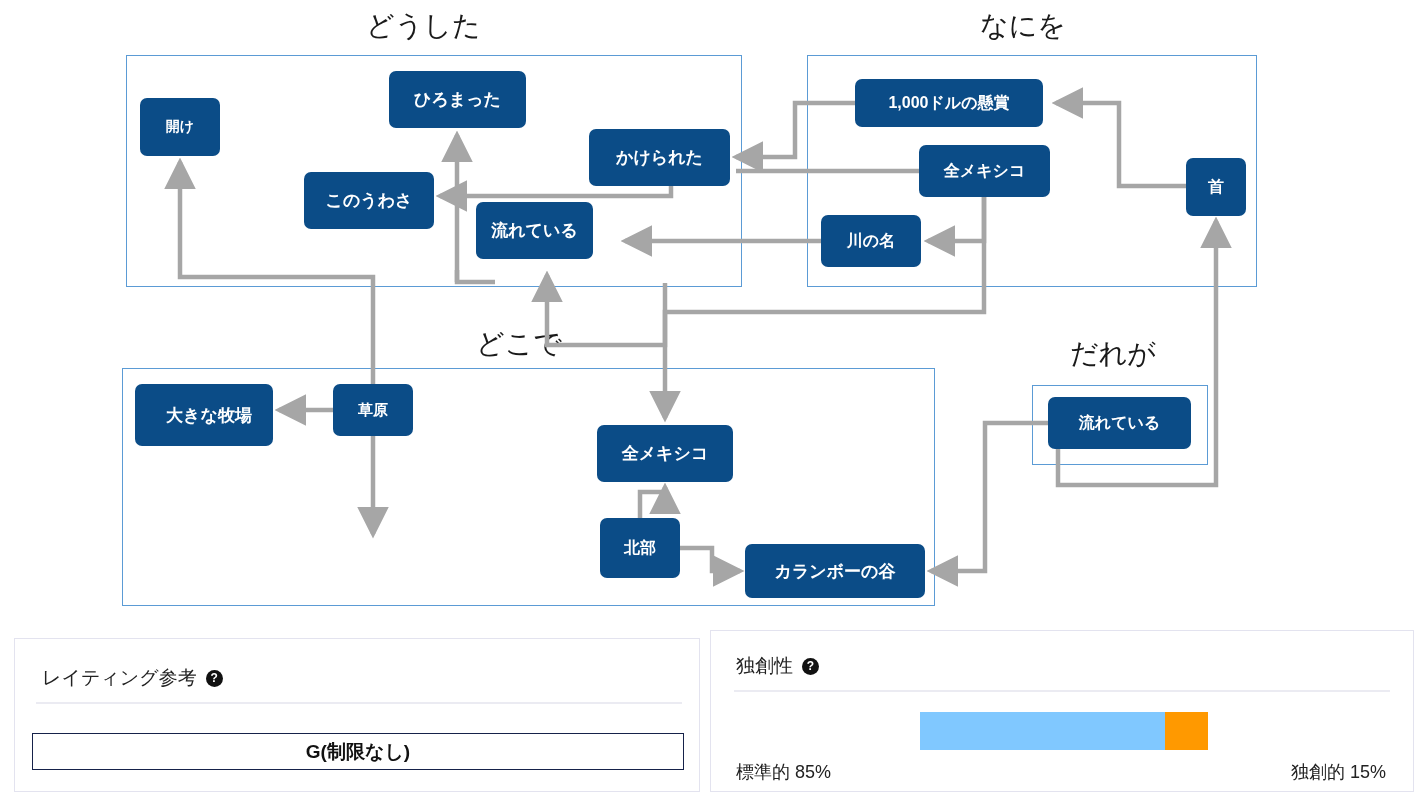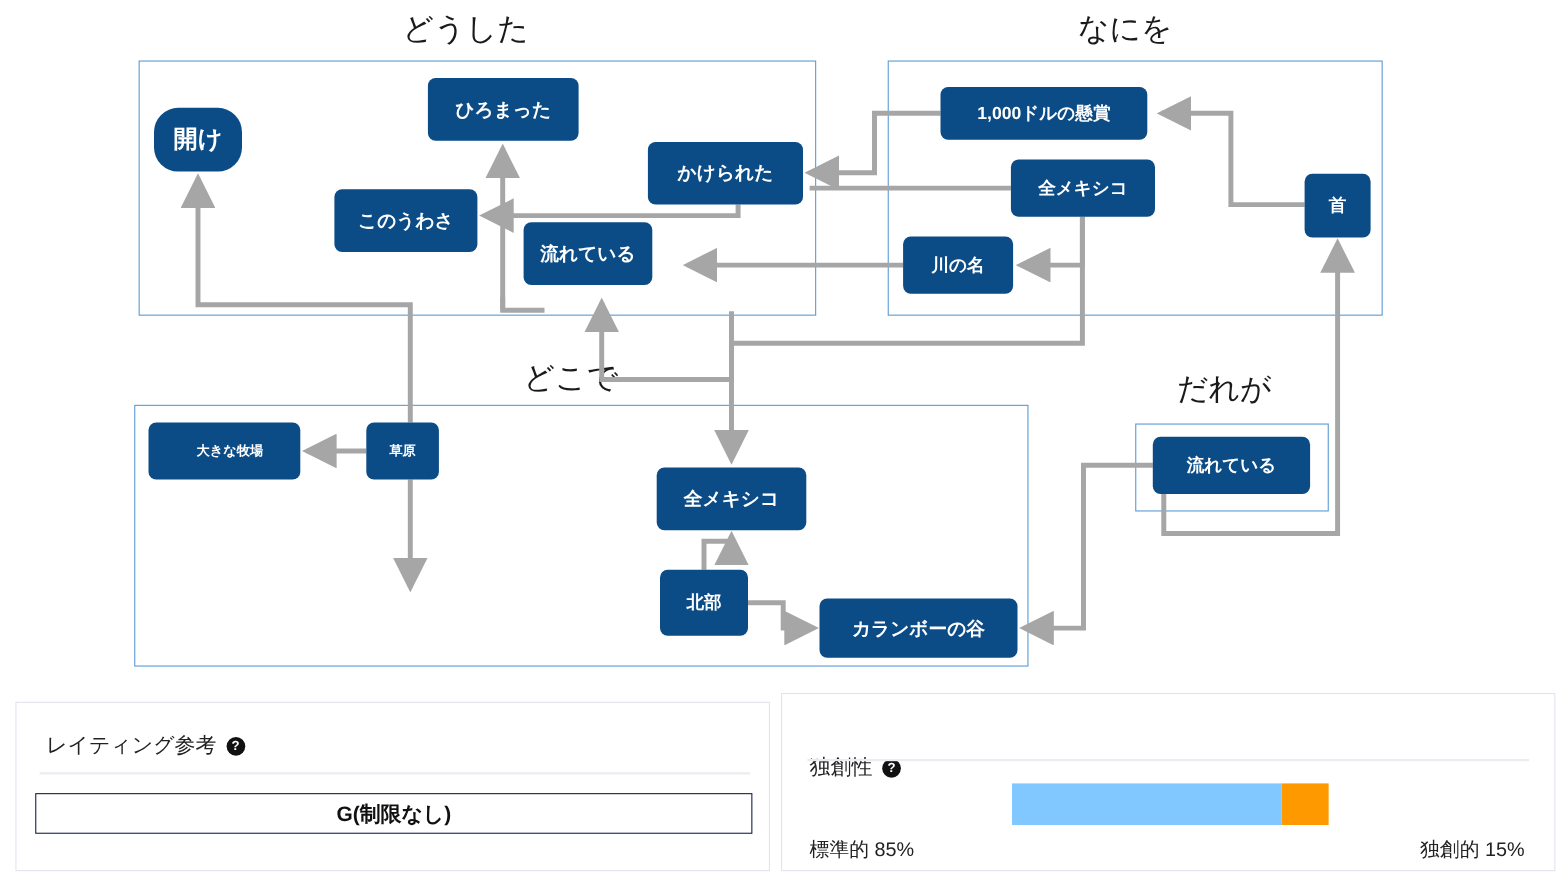--- a/index.html
+++ b/index.html
@@ -28,21 +28,21 @@
   .help-icon{
     width:17px;height:17px;border-radius:50%;background:#111;color:#fff;
     font-size:12px;font-weight:bold;display:flex;align-items:center;justify-content:center;
     line-height:1;cursor:pointer;
   }
   .card-rule{position:absolute;height:2px;background:#EBEBF2;}
 
   .rating-box{
     position:absolute;border:1px solid #16224A;background:#fff;box-sizing:border-box;
     display:flex;align-items:center;justify-content:center;
-    font-size:19px;font-weight:bold;color:#111;
+    font-size:19px;font-weight:bold;color:#111;margin-top:12px;
   }
 
   .bar-wrap{position:absolute;display:flex;overflow:hidden;}
   .bar-seg{height:100%;}
   .bar-label{position:absolute;font-size:18px;color:#222;white-space:nowrap;}
 </style>
 </head>
 <body>
 
 <div id="diagram">
@@ -95,41 +95,41 @@
       <path d="M640,518 L640,492 L665,492 L665,487" marker-end="url(#arrow)"></path>
 
       <path d="M680,548 L712,548 L712,571 L740,571" marker-end="url(#arrow)"></path>
 
       <path d="M1048,423 L985,423 L985,571 L931,571" marker-end="url(#arrow)"></path>
 
       <path d="M1058,449 L1058,485 L1216,485 L1216,221" marker-end="url(#arrow)"></path>
     </g>
   </svg>
 
-  <div class="node" style="left:140px;top:98px;width:80px;height:58px;font-size:22px;border-radius:22px;">開け</div>
+  <div class="node" style="left:140px;top:98px;width:80px;height:58px;font-size:14px;">開け</div>
 
   <div class="node" style="left:389px;top:71px;width:137px;height:57px;font-size:17px;">ひろまった</div>
 
   <div class="node" style="left:304px;top:172px;width:130px;height:57px;font-size:17px;">このうわさ</div>
 
   <div class="node" style="left:589px;top:129px;width:141px;height:57px;font-size:17px;">かけられた</div>
 
   <div class="node" style="left:476px;top:202px;width:117px;height:57px;font-size:17px;">流れている</div>
 
   <div class="node" style="left:855px;top:79px;width:188px;height:48px;font-size:16px;">1,000ドルの懸賞</div>
 
   <div class="node" style="left:919px;top:145px;width:131px;height:52px;font-size:16px;">全メキシコ</div>
 
   <div class="node" style="left:821px;top:215px;width:100px;height:52px;font-size:16px;">川の名</div>
 
   <div class="node" style="left:1186px;top:158px;width:60px;height:58px;font-size:16px;">首</div>
 
-  <div class="node" style="left:135px;top:384px;width:138px;height:52px;font-size:12px;padding-left:10px;">大きな牧場</div>
+  <div class="node" style="left:135px;top:384px;width:138px;height:62px;font-size:17px;padding-left:10px;">大きな牧場</div>
 
-  <div class="node" style="left:333px;top:384px;width:66px;height:52px;font-size:12px;">草原</div>
+  <div class="node" style="left:333px;top:384px;width:80px;height:52px;font-size:15px;">草原</div>
 
 
   <div class="node" style="left:597px;top:425px;width:136px;height:57px;font-size:17px;">全メキシコ</div>
 
   <div class="node" style="left:600px;top:518px;width:80px;height:60px;font-size:16px;">北部</div>
 
   <div class="node" style="left:745px;top:544px;width:180px;height:54px;font-size:17px;text-align:center;">カランボーの谷</div>
 
   <div class="node" style="left:1048px;top:397px;width:143px;height:52px;font-size:16px;">流れている</div>
 </div>
@@ -138,21 +138,21 @@
 </div>
 <div class="card-head" style="left:42px;top:665px;text-align:right;">
   <span class="card-title">レイティング参考</span>
   <span class="help-icon">?</span>
 </div>
 <div class="card-rule" style="left:36px;top:702px;width:646px;"></div>
 <div class="rating-box" style="left:32px;top:721px;width:652px;height:37px;">G(制限なし)</div>
 
 <div class="card" style="left:710px;top:630px;width:704px;height:162px;">
 </div>
-<div class="card-head" style="left:736px;top:653px;margin-top:32px;">
+<div class="card-head" style="left:736px;top:653px;">
   <span class="card-title">独創性</span>
   <span class="help-icon">?</span>
 </div>
 <div class="card-rule" style="left:734px;top:690px;width:656px;"></div>
 
 <div class="bar-wrap" style="left:920px;top:712px;width:288px;height:38px;">
   <div class="bar-seg" id="seg-standard" style="width: 85%; background: rgb(128, 200, 255);"></div>
   <div class="bar-seg" id="seg-original" style="width: 15%; background: rgb(255, 153, 0);"></div>
 </div>
 <div class="bar-label" style="left:736px;top:760px;">標準的 85%</div>

